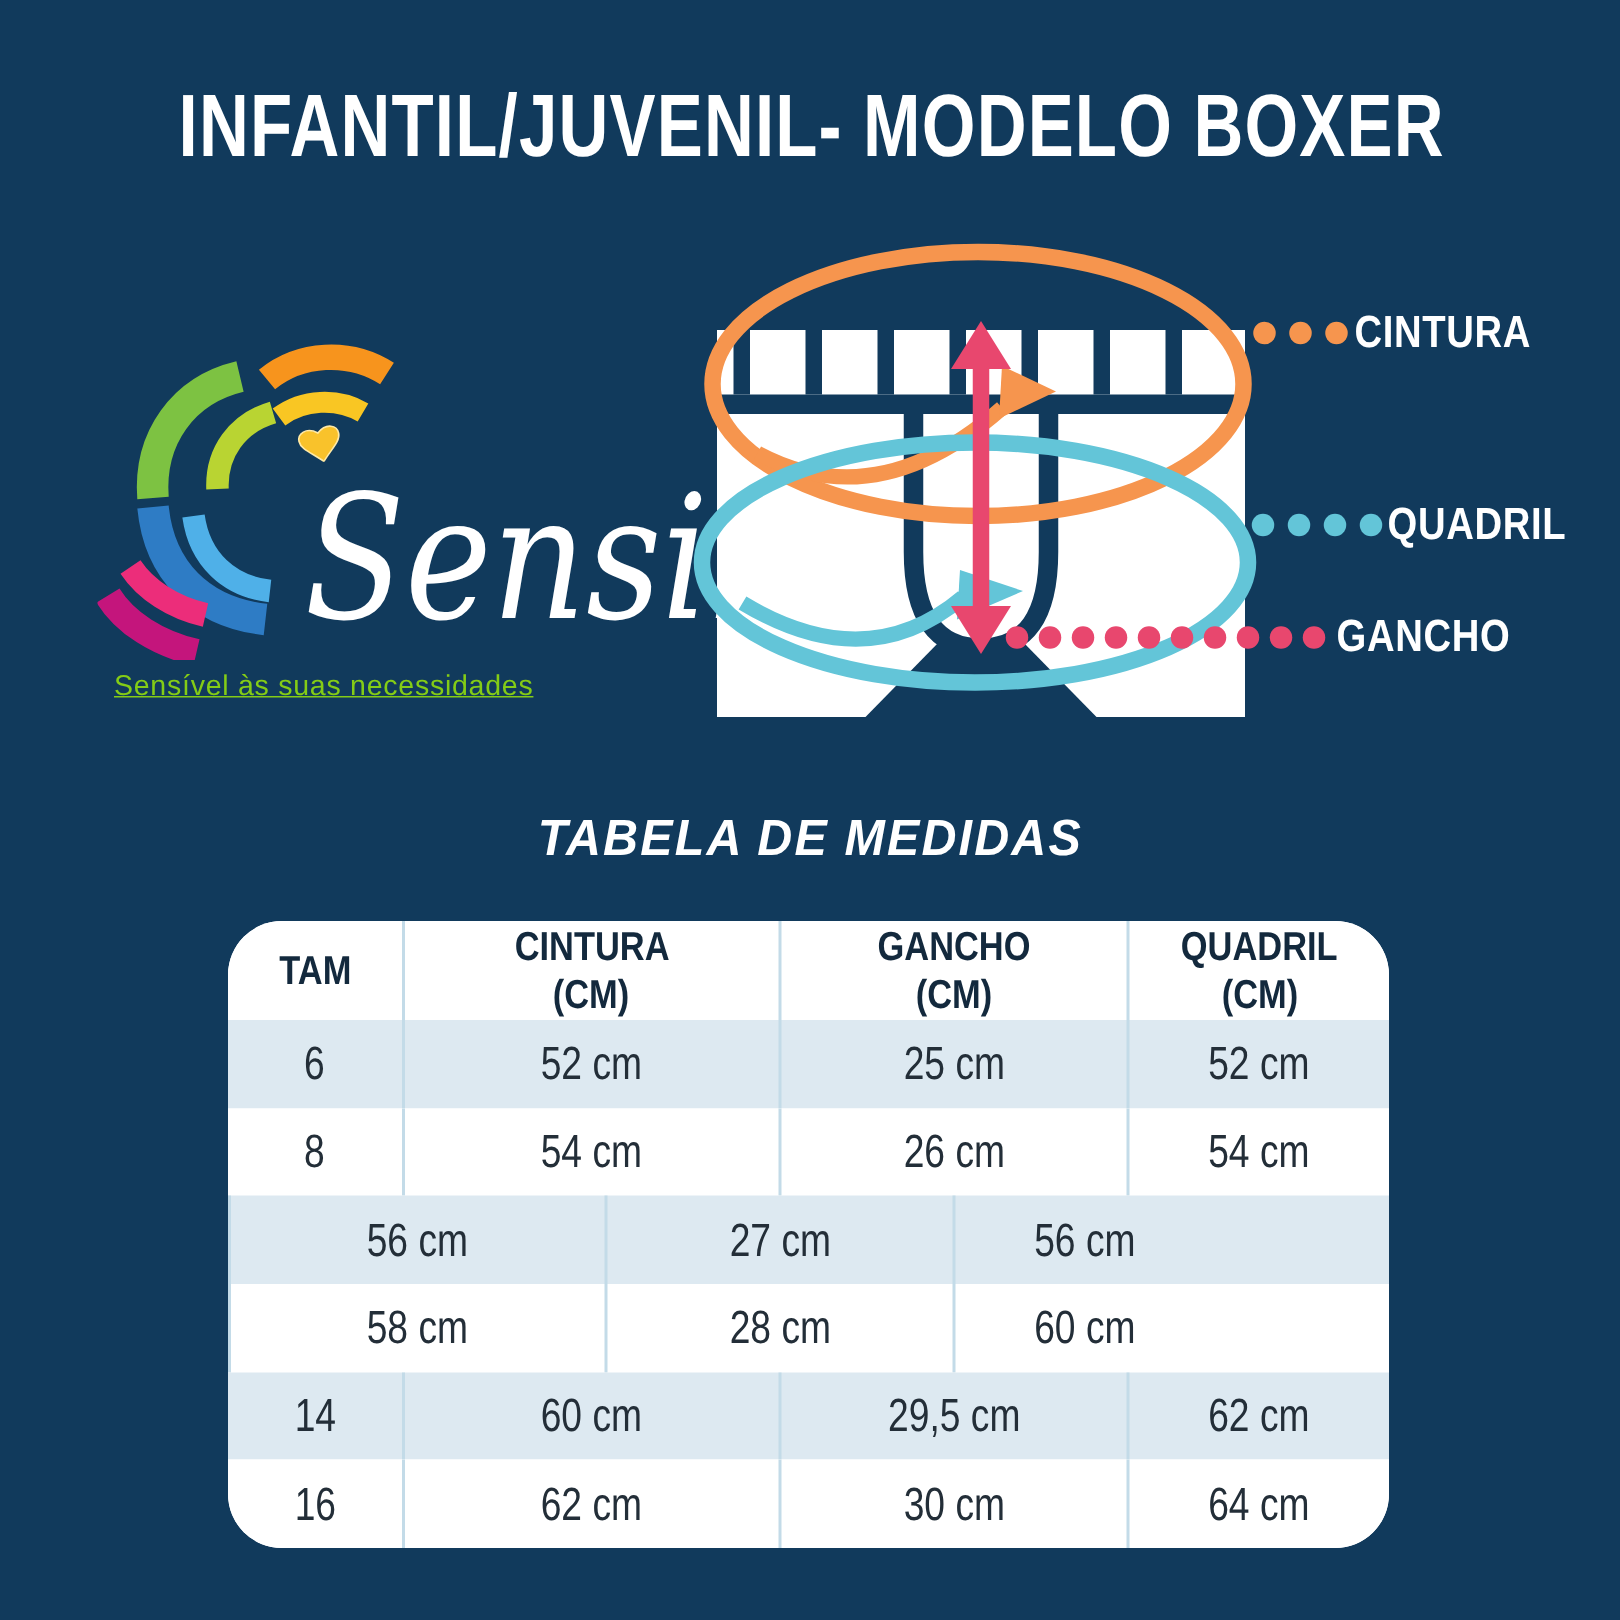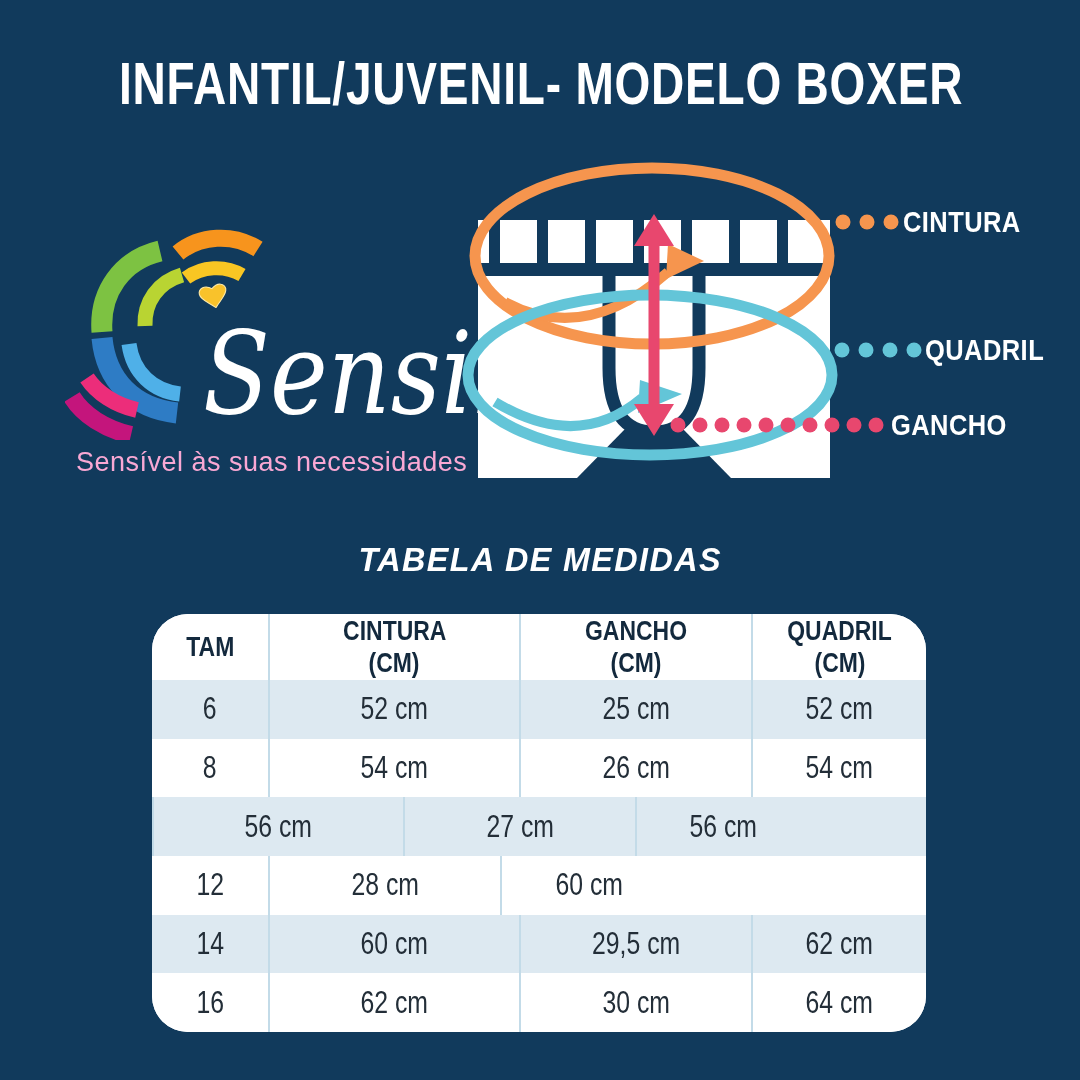--- a/index.html
+++ b/index.html
@@ -20,21 +20,21 @@
   
   .logo-svg{ position:absolute; left:65px; top:225px; width:400px; height:215px; }
   .wordmark{
     position:absolute; left:203px; top:316px;
     font-family:"DejaVu Serif", serif; font-style:italic;
     font-size:115px; color:#ffffff; line-height:1;
     transform:scaleX(0.85); transform-origin:left center; white-space:nowrap;
   }
   .tagline{
     position:absolute; left:76px; top:447px;
-    font-size:27px; color:#f9a8d4; letter-spacing:0.5px; white-space:nowrap;
+    font-size:19px; color:#84cc16; letter-spacing:0.5px; white-space:nowrap;text-decoration:underline;
   }
   
   .diagram-svg{ position:absolute; left:455px; top:150px; width:615px; height:370px; }
   .measure-label{
     position:absolute; color:#ffffff; font-weight:bold; font-size:30px;
     line-height:32px; white-space:nowrap;
   }
   .measure-label span{ display:inline-block; transform:scaleX(0.85); transform-origin:left center; letter-spacing:0.5px; }
   .lbl-cintura{ left:903px; top:206px; }
   .lbl-quadril{ left:925px; top:334px; }
@@ -223,22 +223,22 @@
           <span class="cond">56 cm</span>
         </div>
       <div class="tcell c2">
           <span class="cond">27 cm</span>
         </div>
       <div class="tcell c3">
           <span class="cond">56 cm</span>
         </div>
     </div>
     <div class="trow">
-      <div class="tcell c0">
-          <span class="cond">12</span>
+      <div class="tcell c1">
+          <span class="cond">58 cm</span>
         </div>
       <div class="tcell c2">
           <span class="cond">28 cm</span>
         </div>
       <div class="tcell c3">
           <span class="cond">60 cm</span>
         </div>
     </div>
     <div class="trow alt">
       <div class="tcell c0">

